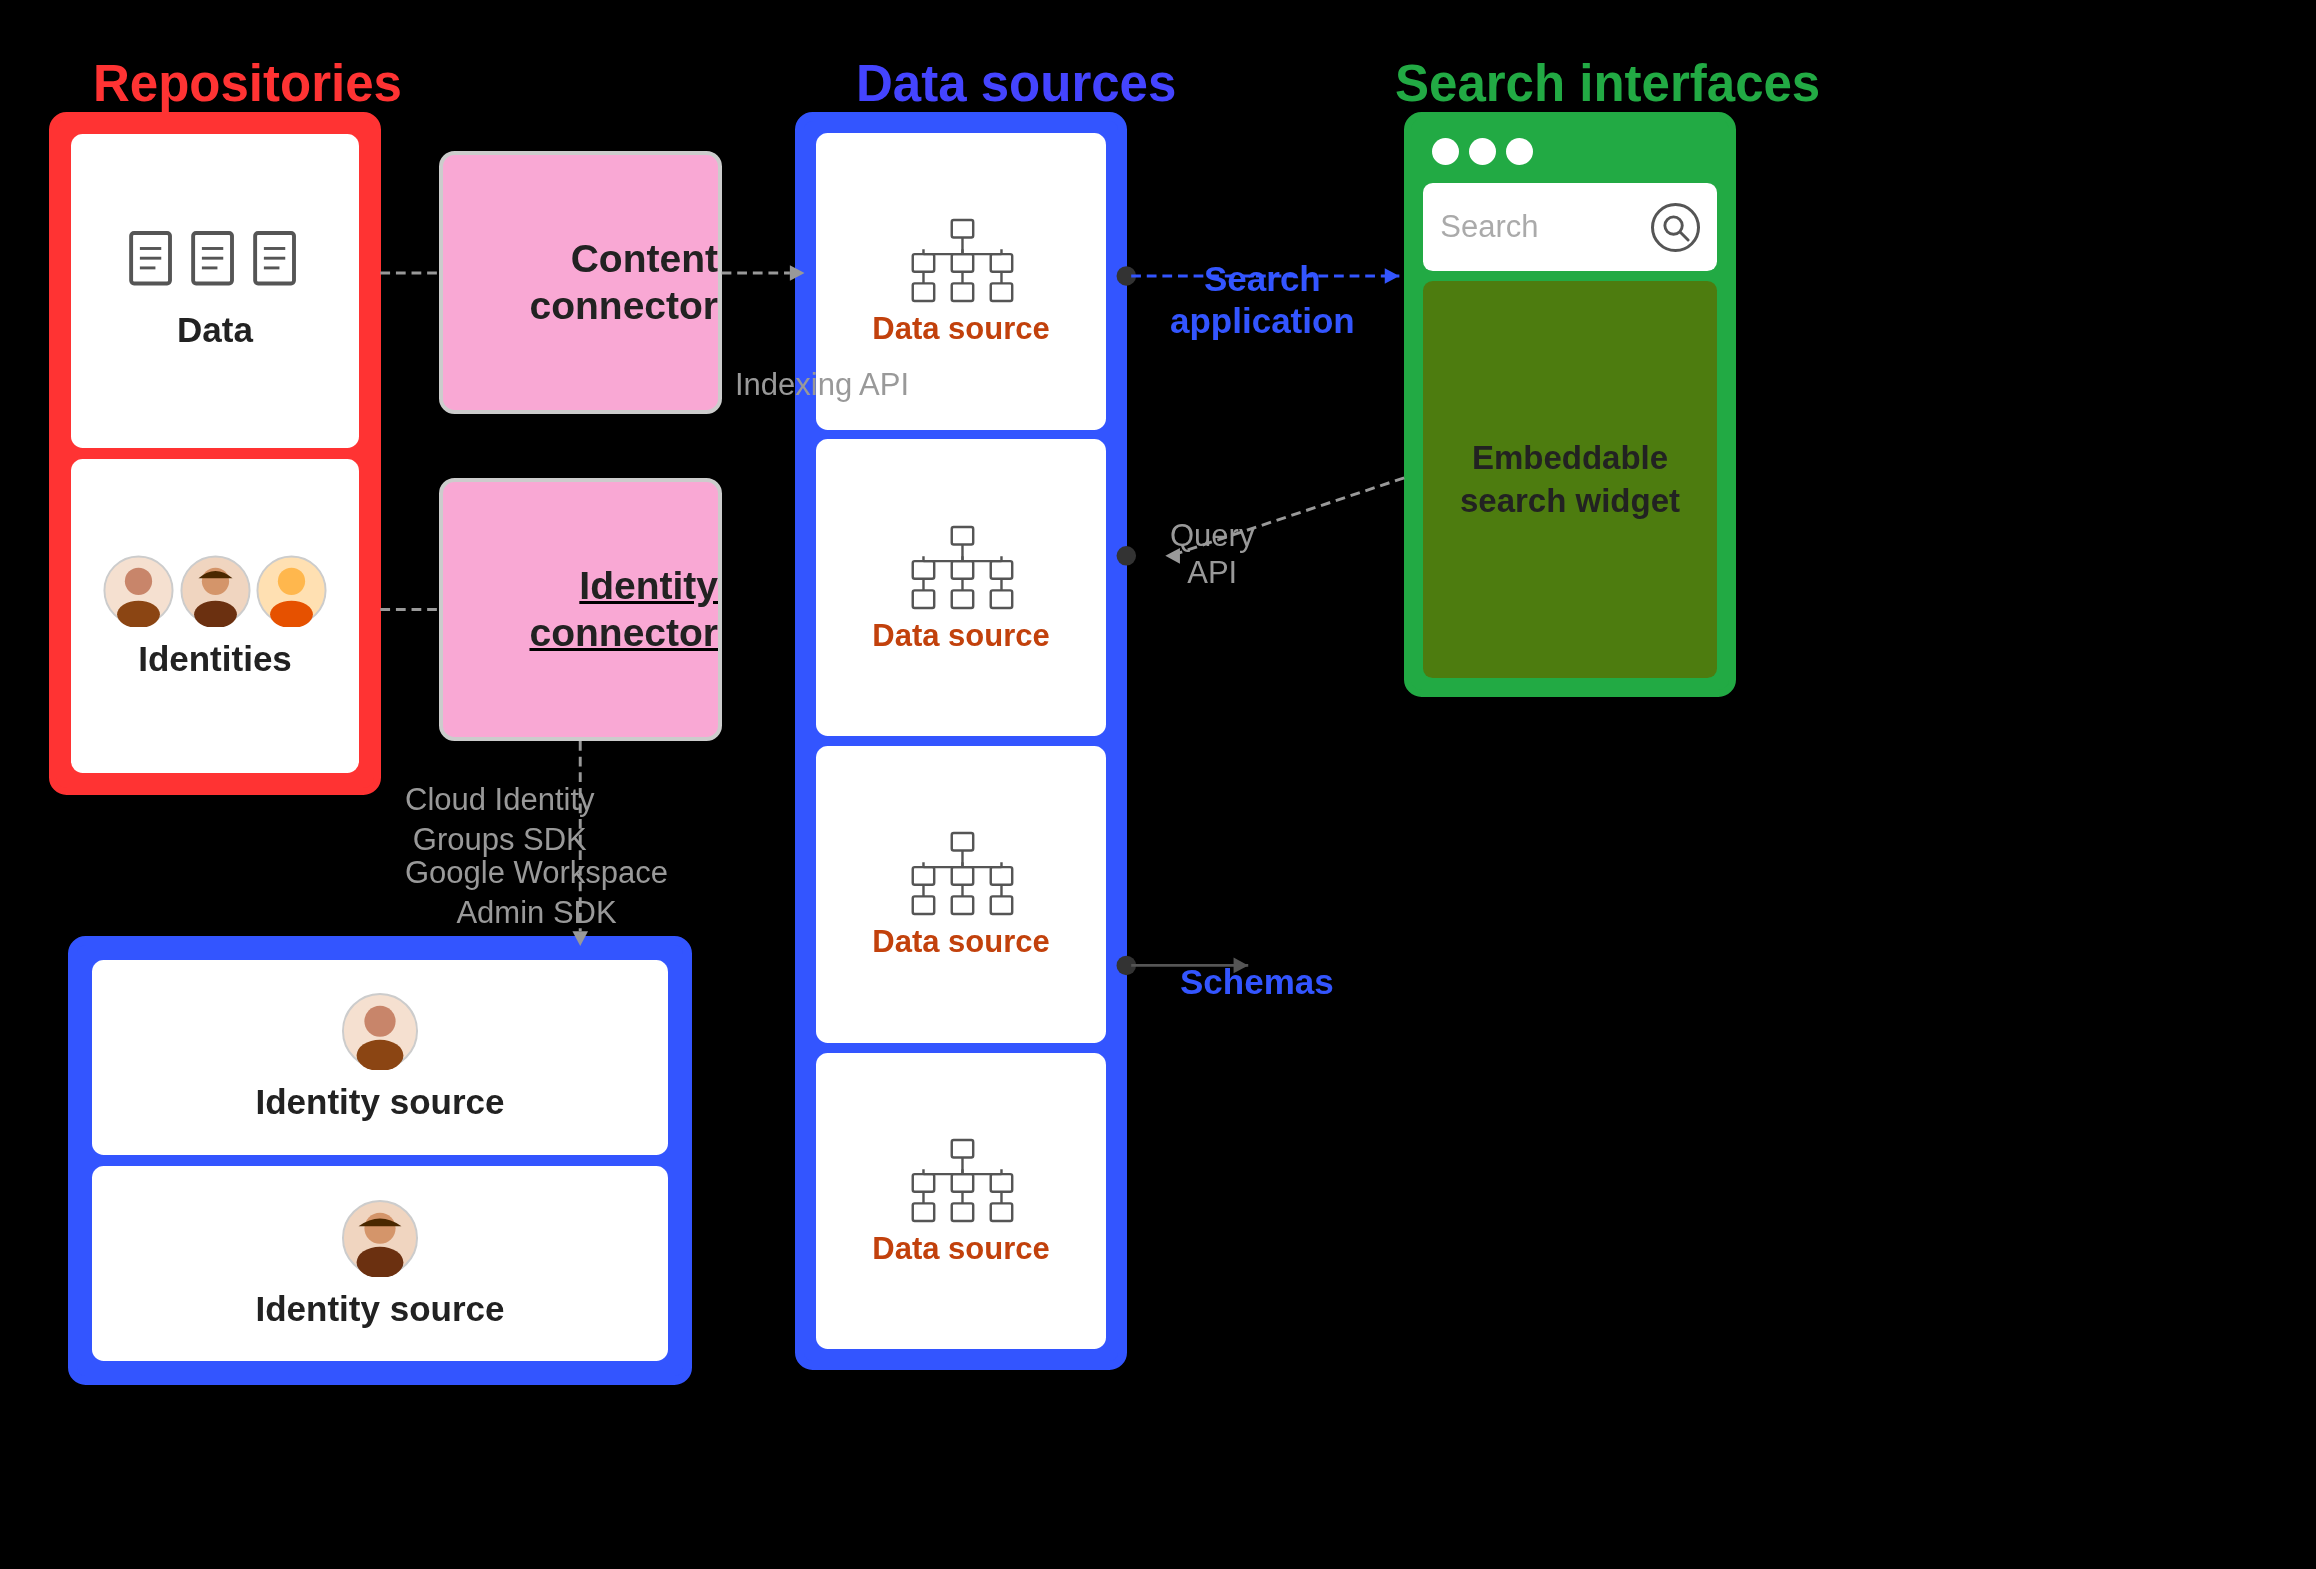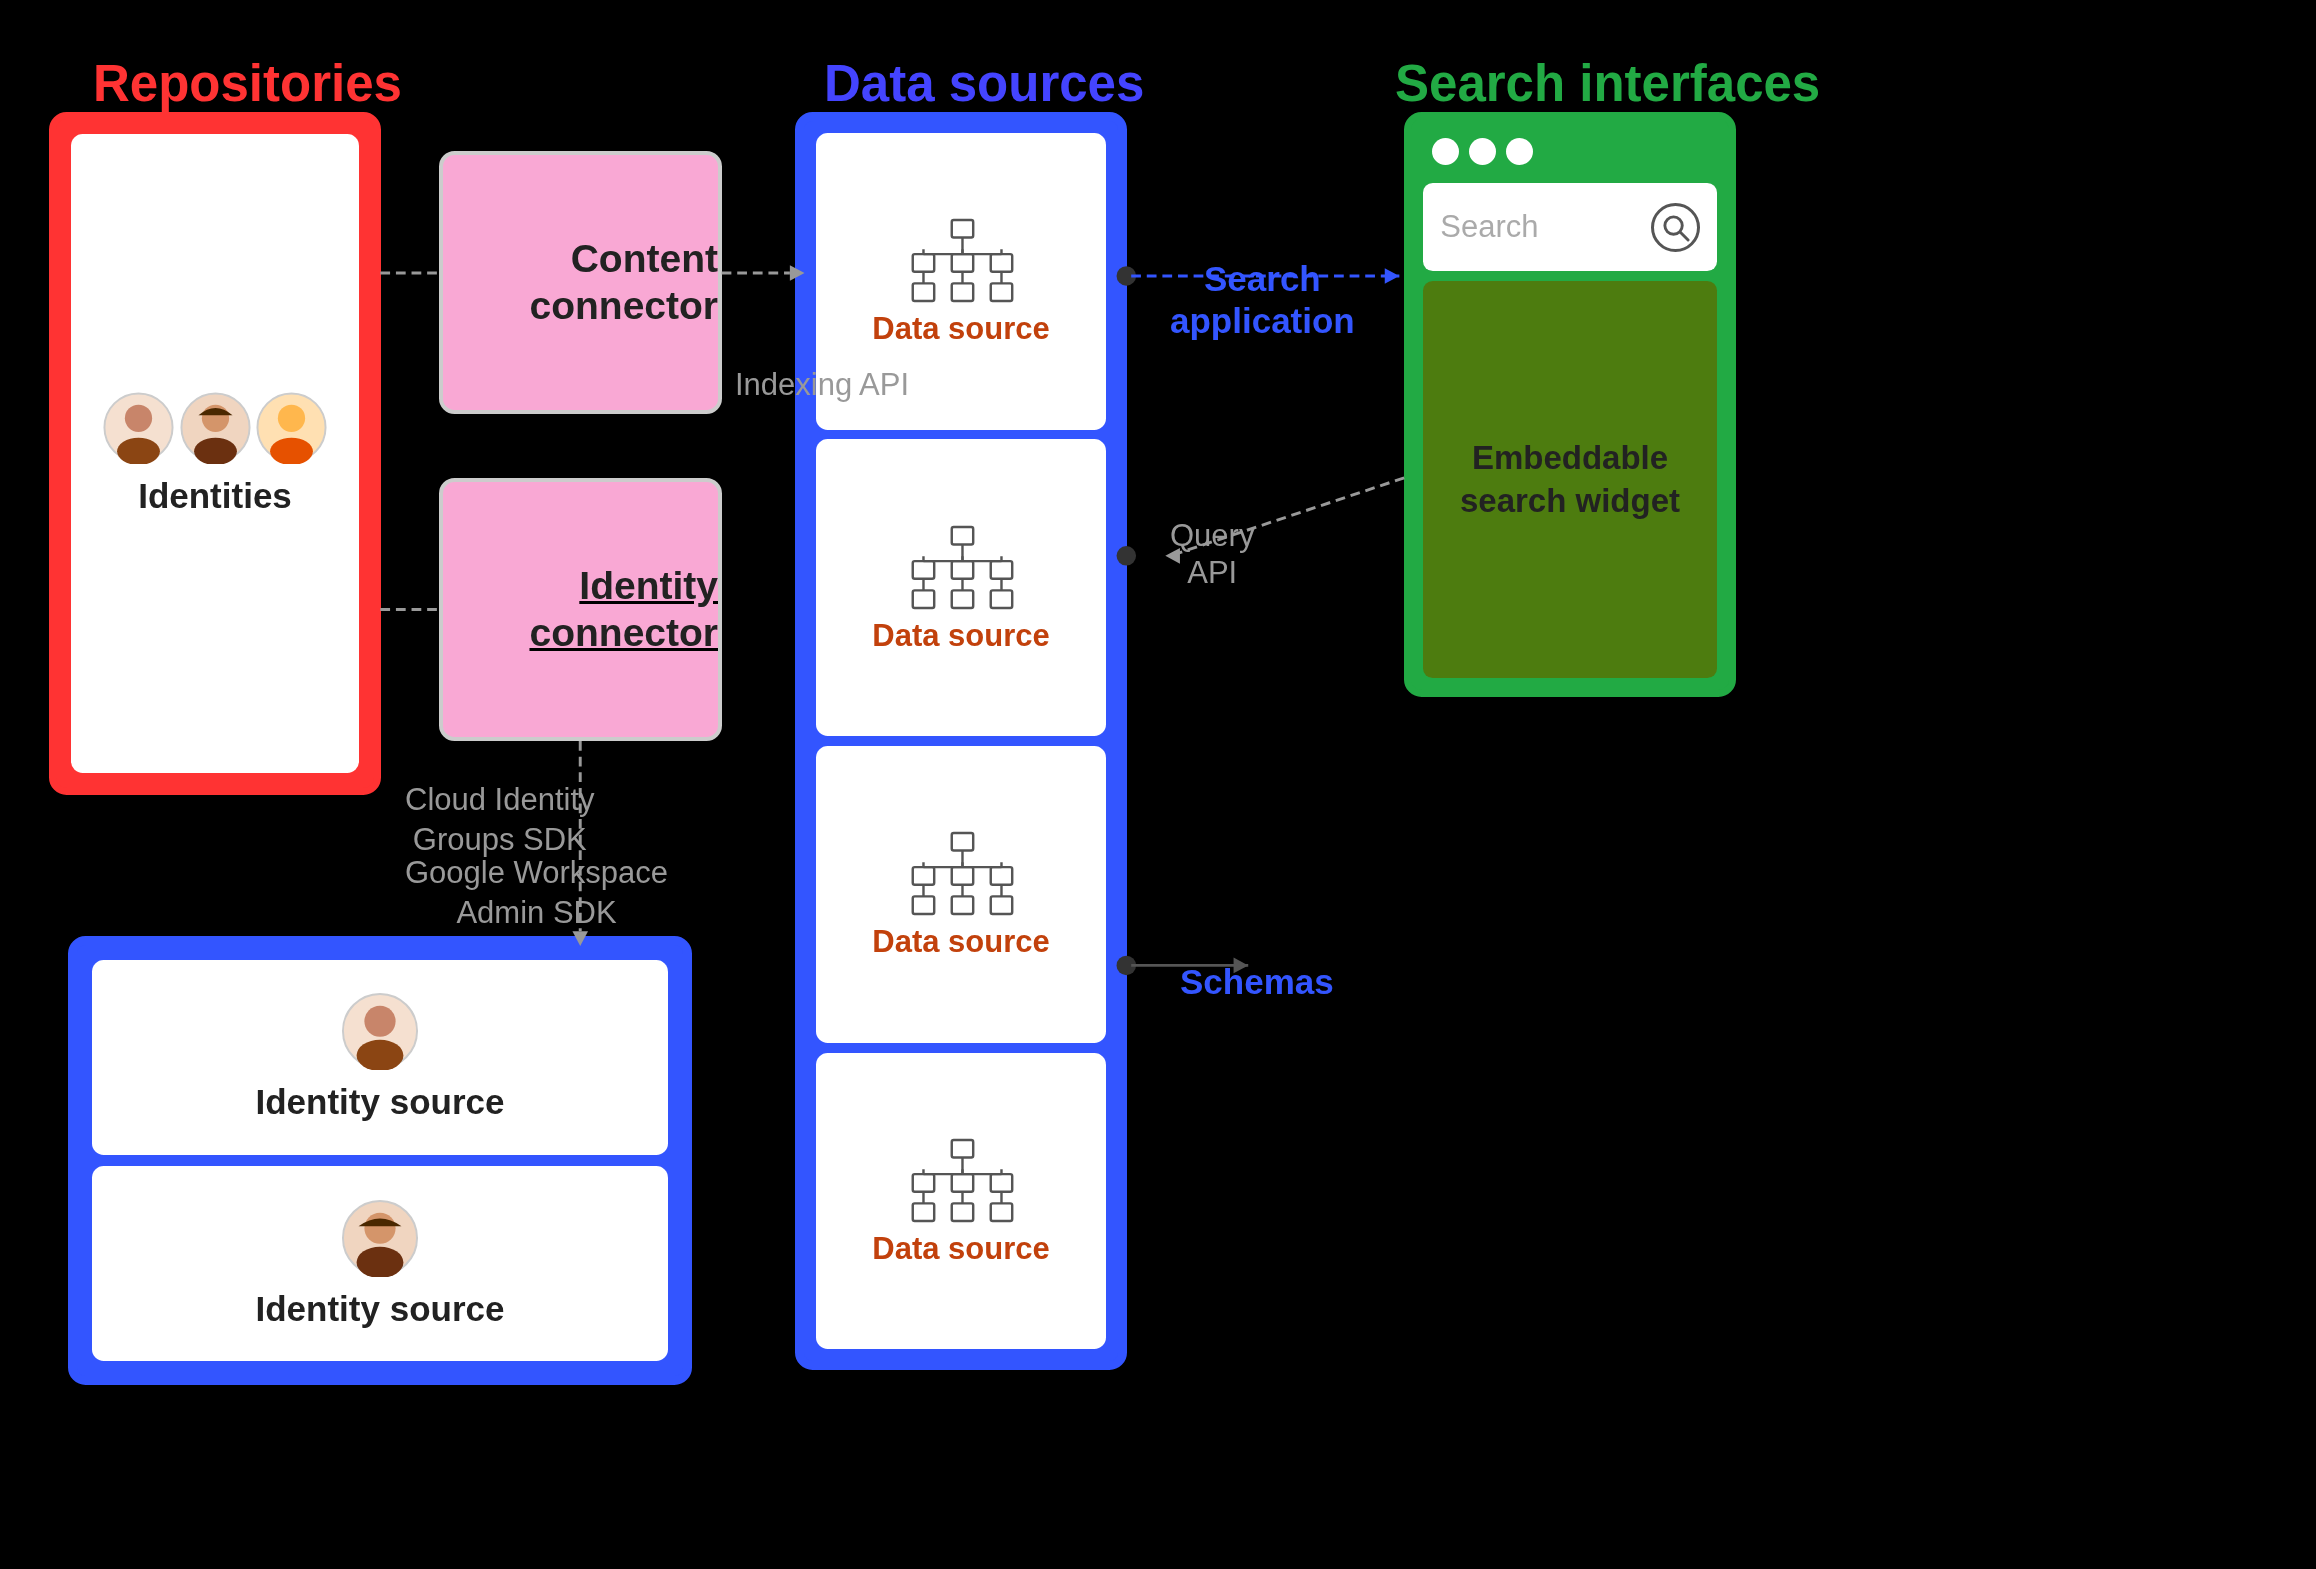--- a/index.html
+++ b/index.html
@@ -27,21 +27,21 @@
       top: 54px;
     }
 
     .label-repositories {
       color: #FF3333;
       left: 93px;
     }
 
     .label-data-sources {
       color: #4444FF;
-      left: 824px;
+      left: 856px;
     }
 
     .label-search-interfaces {
       color: #22AA44;
       left: 1395px;
     }
 
     
     .repositories-box {
       position: absolute;
@@ -302,20 +302,44 @@
 <body>
 
 <div class="diagram-container">
 
   <div class="section-label label-repositories">Repositories</div>
   <div class="section-label label-data-sources">Data sources</div>
   <div class="section-label label-search-interfaces">Search interfaces</div>
 
   <div class="repositories-box">
 
+    <div class="repo-inner-box">
+      <div class="data-icons">
+
+        <svg class="doc-icon" viewBox="0 0 55 70" fill="none" xmlns="http://www.w3.org/2000/svg">
+          <rect x="5" y="2" width="40" height="52" rx="3" stroke="#555" stroke-width="4" fill="white"></rect>
+          <line x1="14" y1="18" x2="36" y2="18" stroke="#555" stroke-width="3"></line>
+          <line x1="14" y1="28" x2="36" y2="28" stroke="#555" stroke-width="3"></line>
+          <line x1="14" y1="38" x2="30" y2="38" stroke="#555" stroke-width="3"></line>
+        </svg>
+        <svg class="doc-icon" viewBox="0 0 55 70" fill="none" xmlns="http://www.w3.org/2000/svg">
+          <rect x="5" y="2" width="40" height="52" rx="3" stroke="#555" stroke-width="4" fill="white"></rect>
+          <line x1="14" y1="18" x2="36" y2="18" stroke="#555" stroke-width="3"></line>
+          <line x1="14" y1="28" x2="36" y2="28" stroke="#555" stroke-width="3"></line>
+          <line x1="14" y1="38" x2="30" y2="38" stroke="#555" stroke-width="3"></line>
+        </svg>
+        <svg class="doc-icon" viewBox="0 0 55 70" fill="none" xmlns="http://www.w3.org/2000/svg">
+          <rect x="5" y="2" width="40" height="52" rx="3" stroke="#555" stroke-width="4" fill="white"></rect>
+          <line x1="14" y1="18" x2="36" y2="18" stroke="#555" stroke-width="3"></line>
+          <line x1="14" y1="28" x2="36" y2="28" stroke="#555" stroke-width="3"></line>
+          <line x1="14" y1="38" x2="30" y2="38" stroke="#555" stroke-width="3"></line>
+        </svg>
+      </div>
+      <div class="label">Data</div>
+    </div>
 
     <div class="repo-inner-box">
       <div class="identity-icons">
 
         <svg width="73" height="73" viewBox="0 0 75 75">
           <circle cx="37.5" cy="37.5" r="35" fill="#f5e0d0" stroke="#ccc" stroke-width="2"></circle>
           <circle cx="37.5" cy="28" r="14" fill="#c8856a"></circle>
           <ellipse cx="37.5" cy="62" rx="22" ry="14" fill="#8B4513"></ellipse>
         </svg>
         <svg width="73" height="73" viewBox="0 0 75 75">

